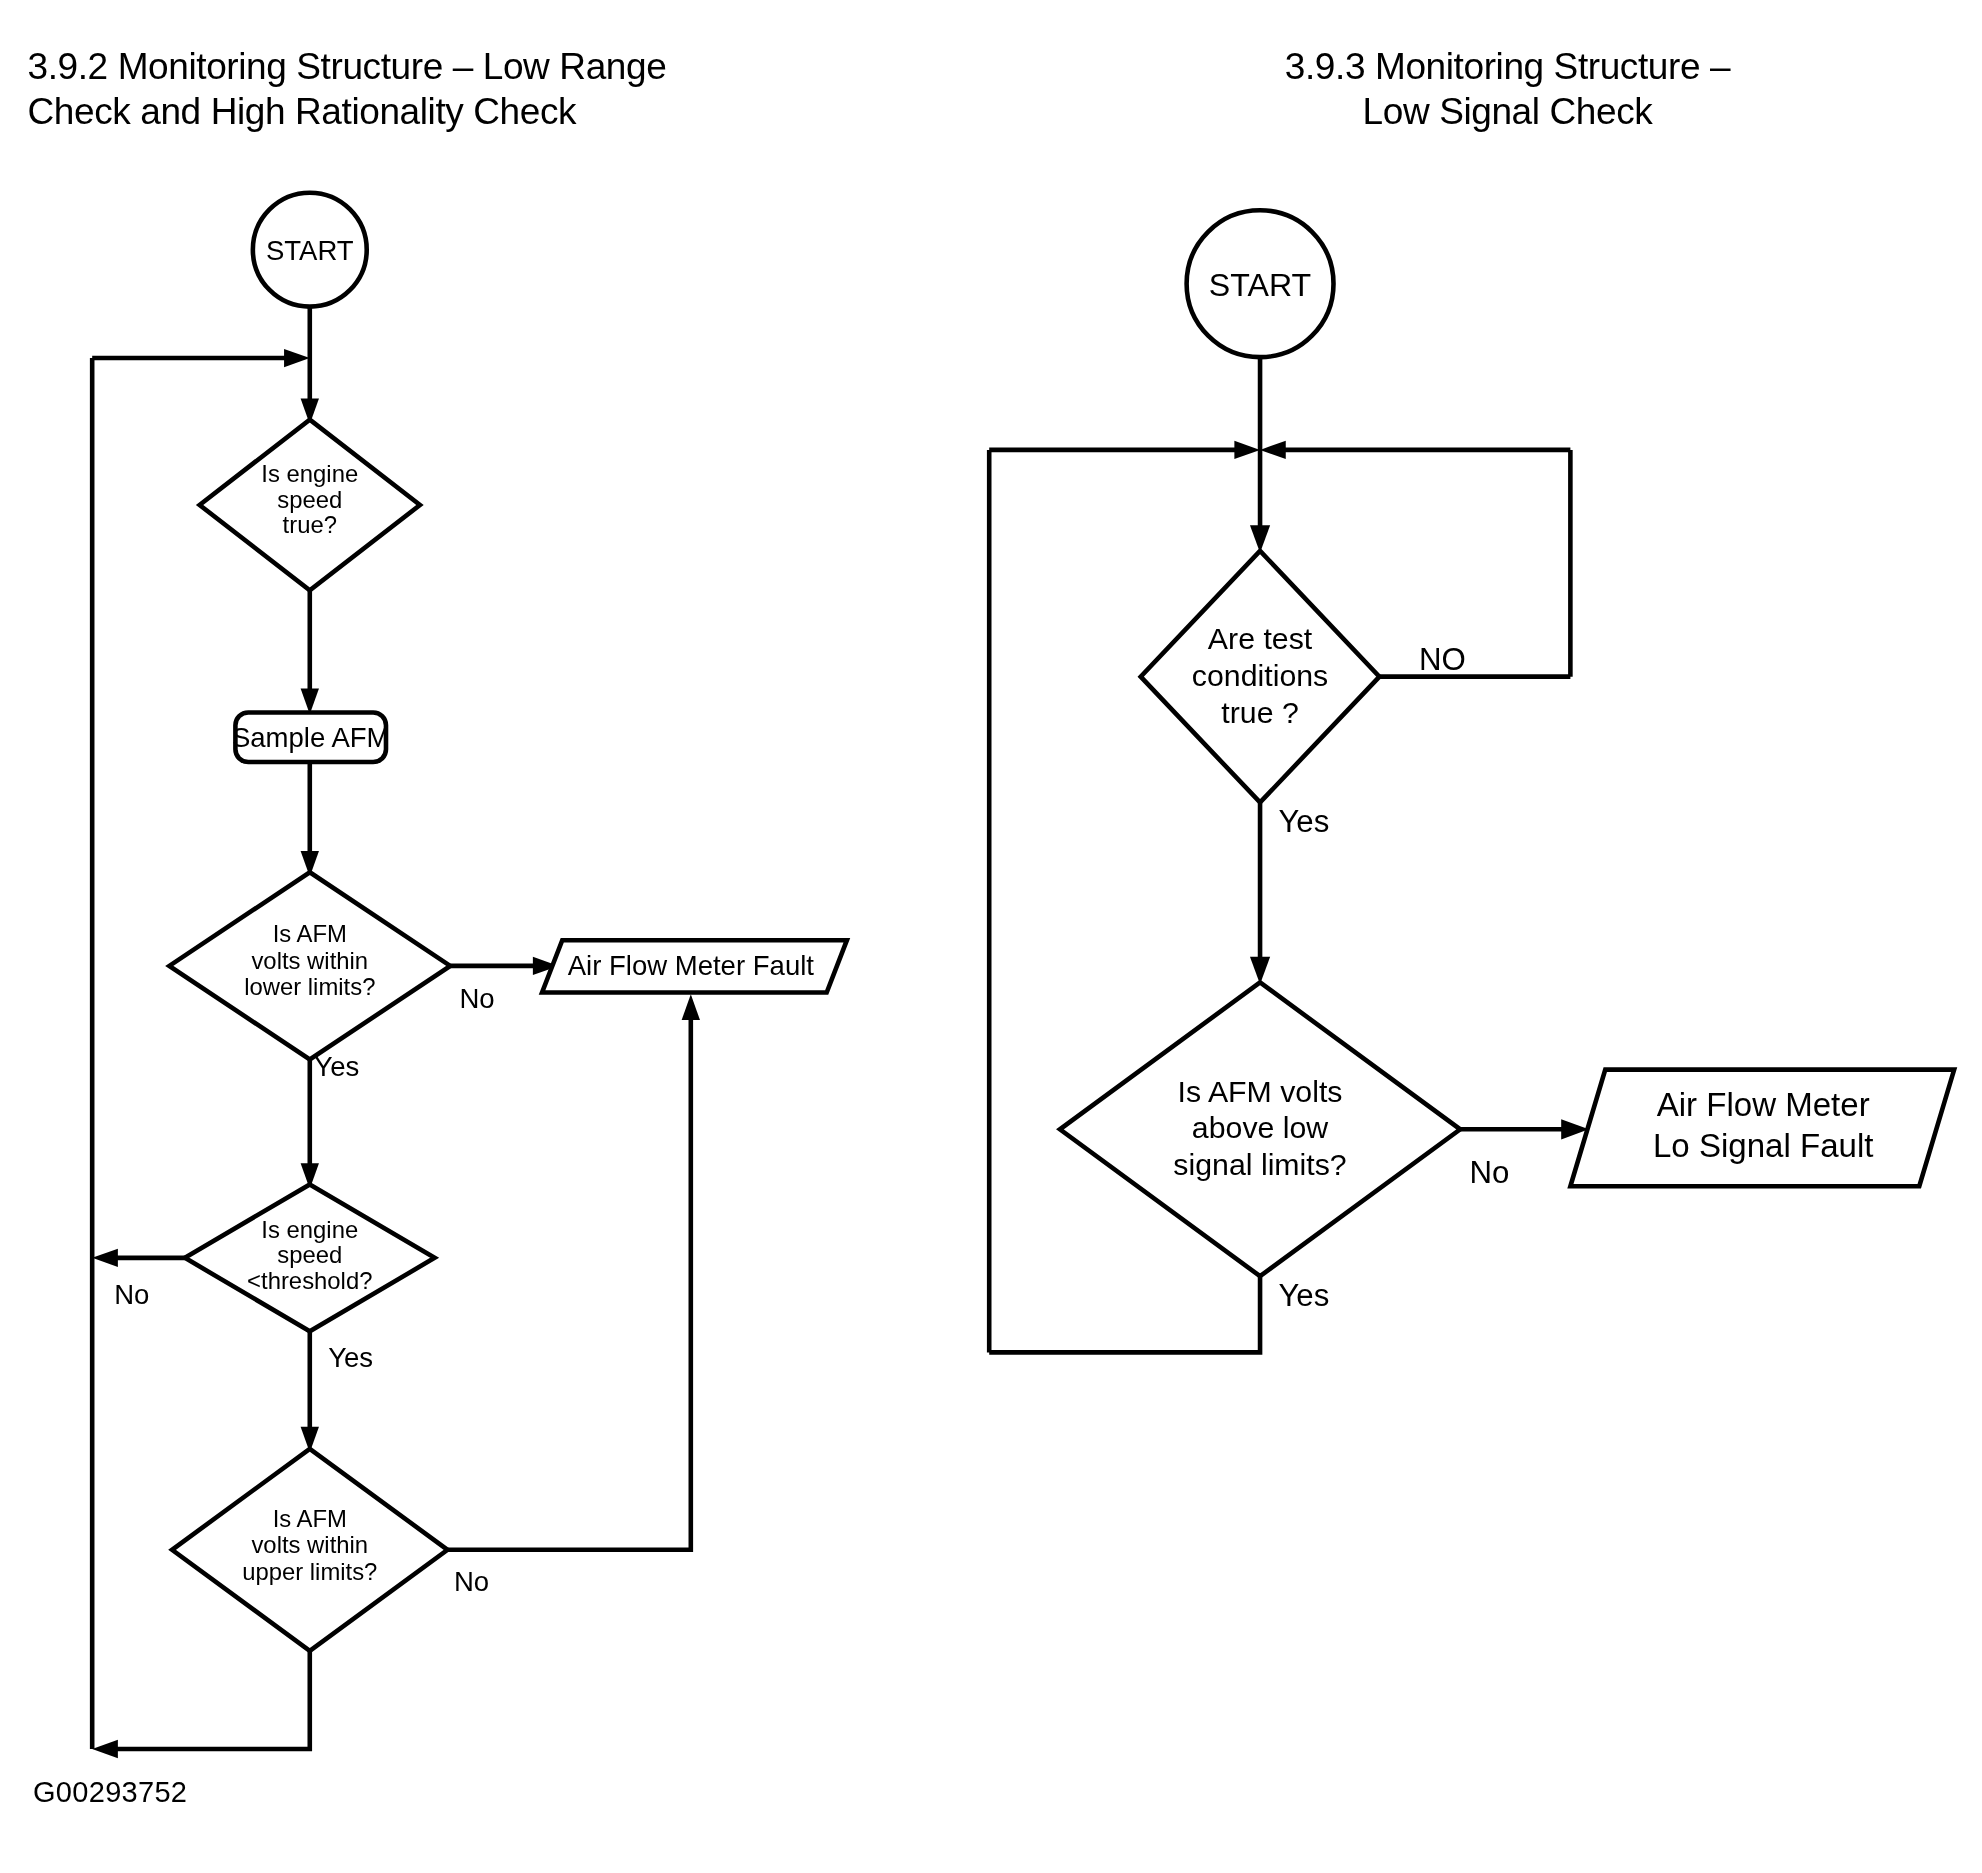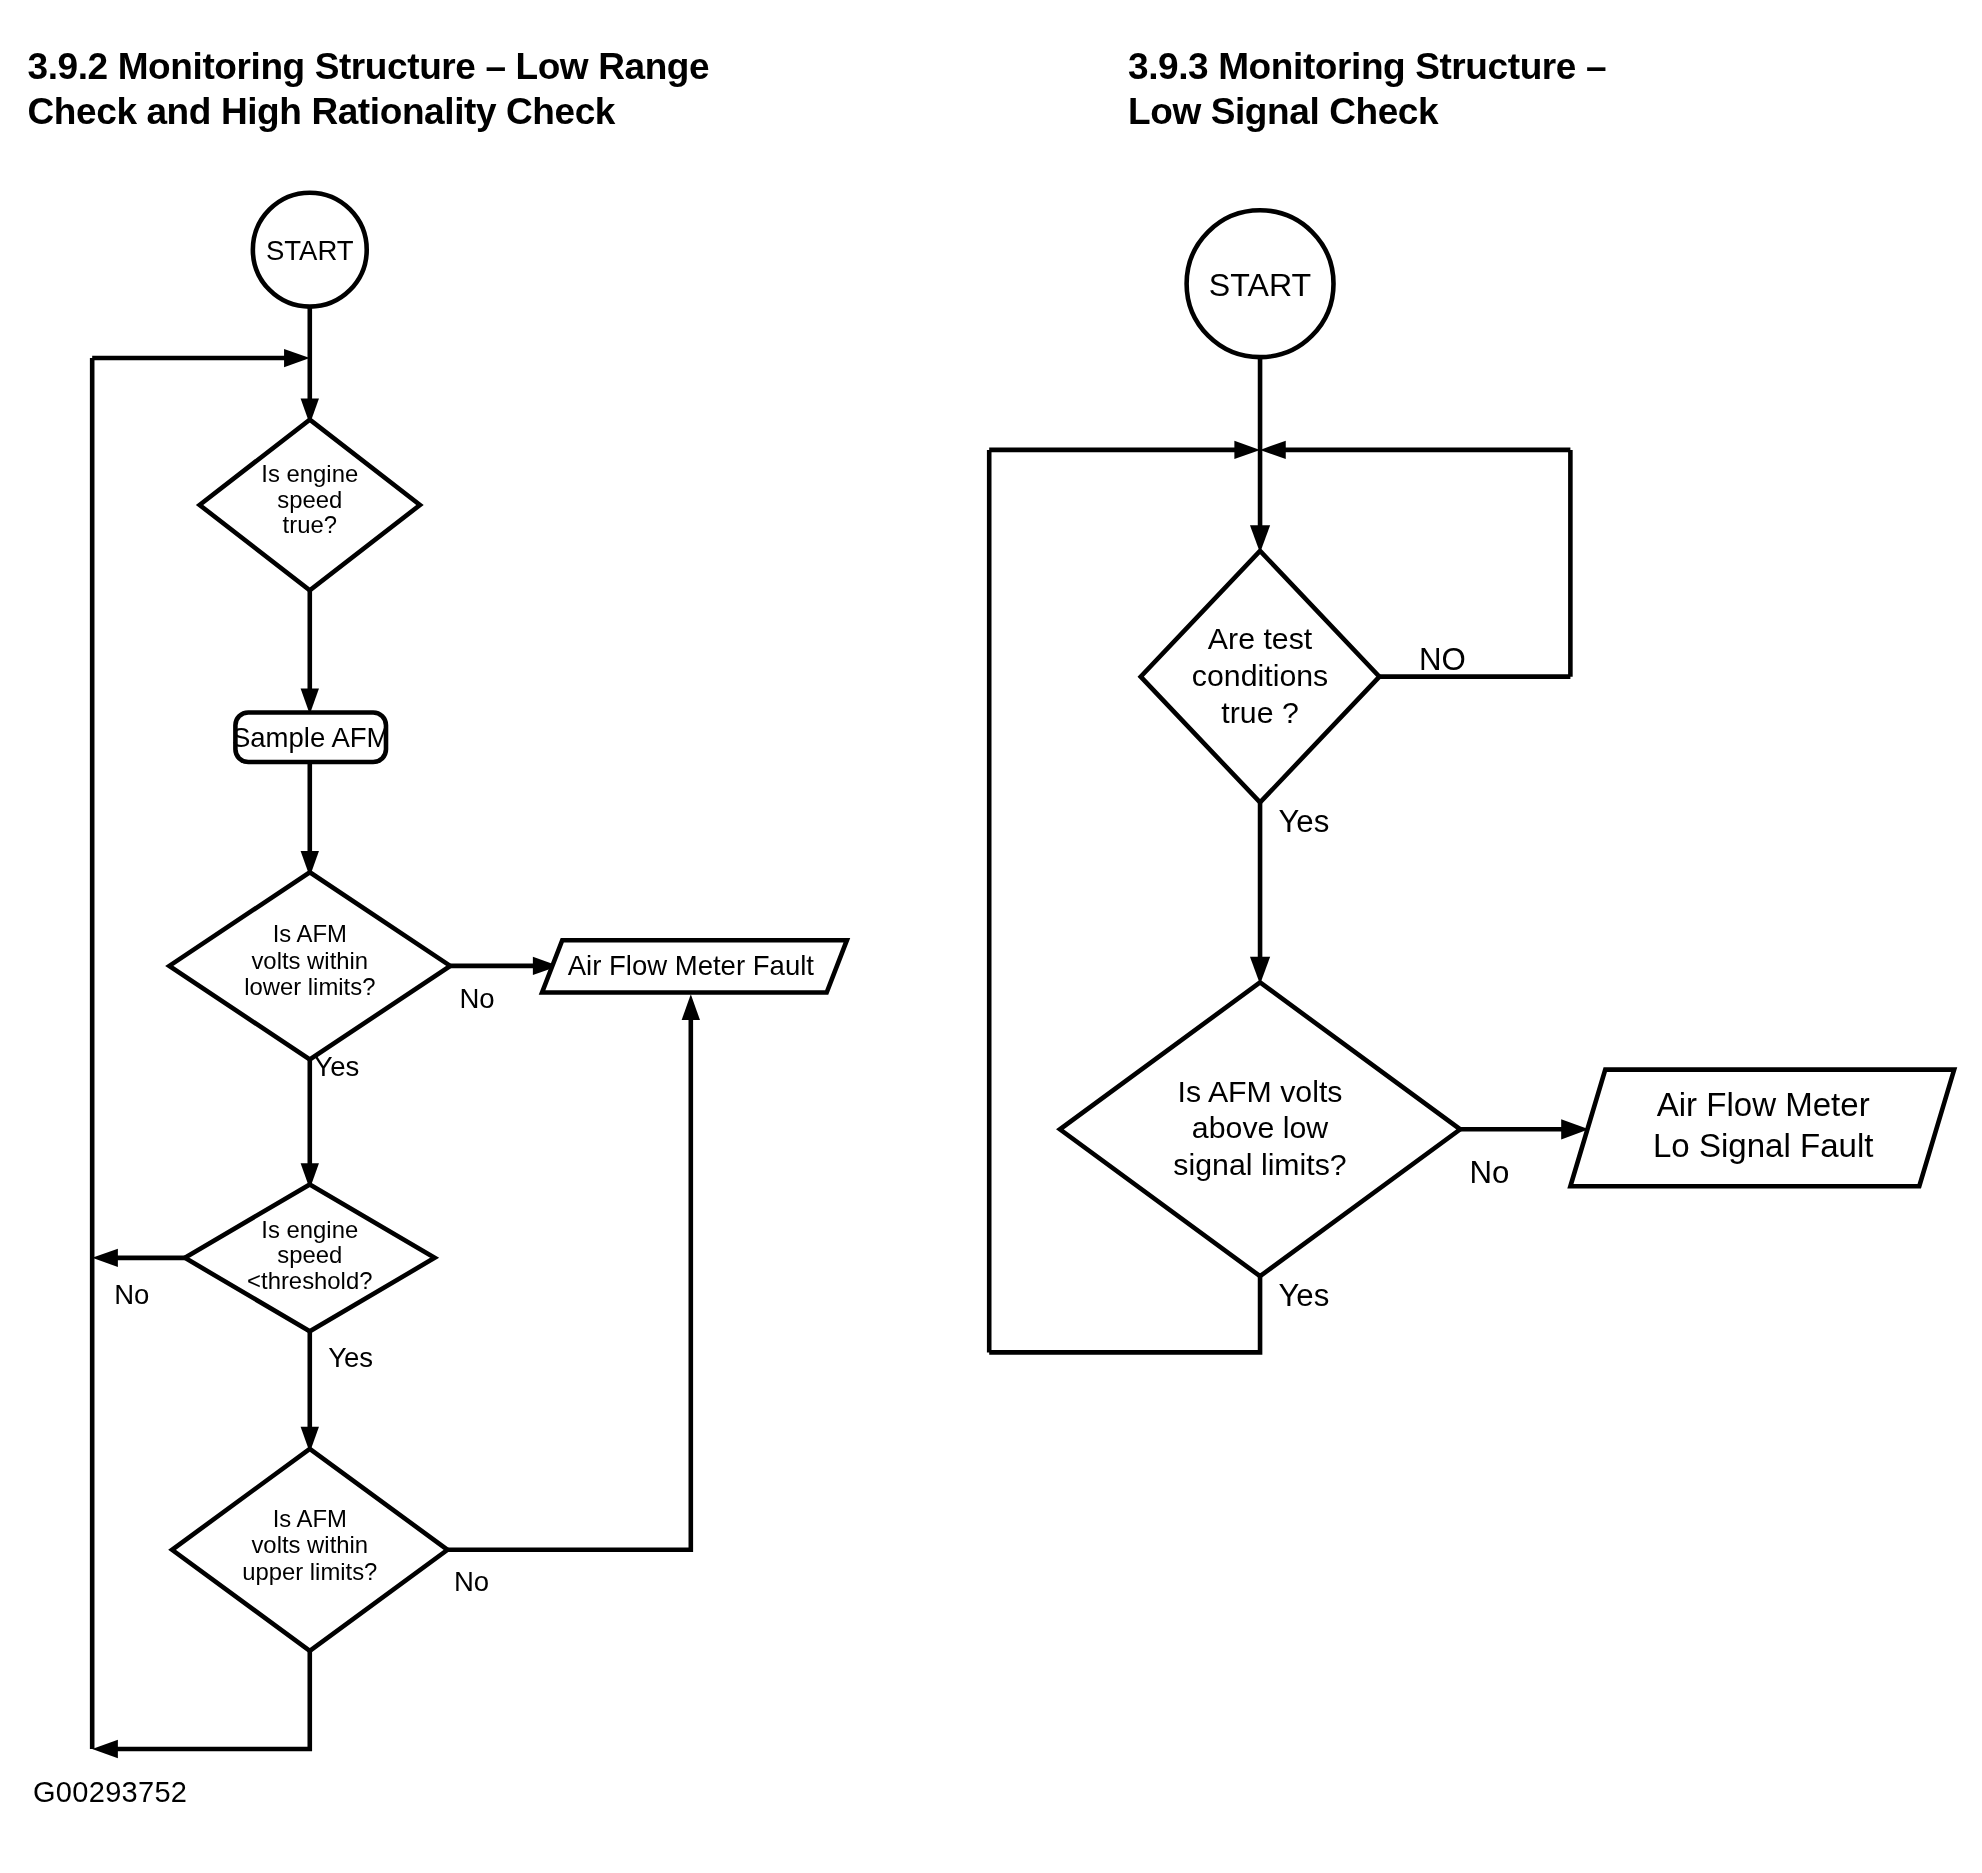--- a/index.html
+++ b/index.html
@@ -15,29 +15,29 @@
     position: relative;
     overflow: hidden;
   }
   .page {
     position: relative;
     width: 1983px;
     height: 1873px;
   }
   .heading {
     position: absolute;
-    font-weight: bold;
+    font-weight: normal;
     font-size: 37px;
     line-height: 1.22;
     letter-spacing: -0.4px;
     color: #000;
     white-space: pre-line;
   }
   #heading-left  { left: 27.5px;  top: 44px;  width: 900px; }
-  #heading-right { left: 1128px; top: 44px; width: 845px; }
+  #heading-right { left: 1085px; top: 44px; width: 845px; text-align: center; }
 
   .figure-id {
     position: absolute;
     left: 33px;
     top: 1776px;
     font-size: 29px;
     letter-spacing: 0.3px;
     color: #000;
   }
 

